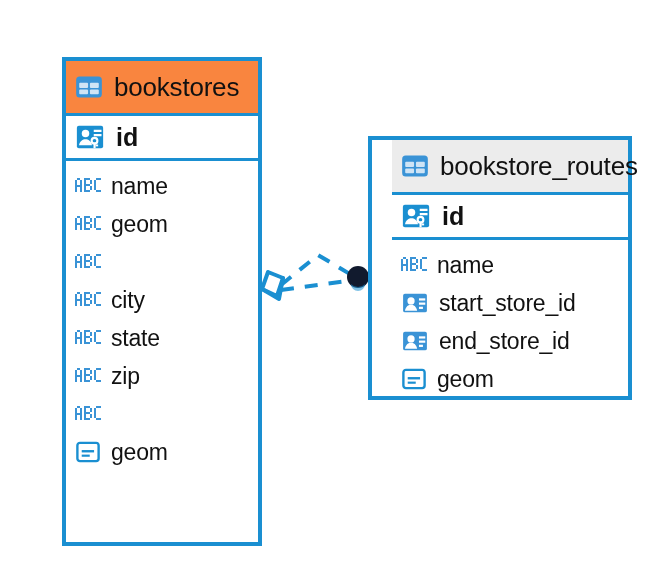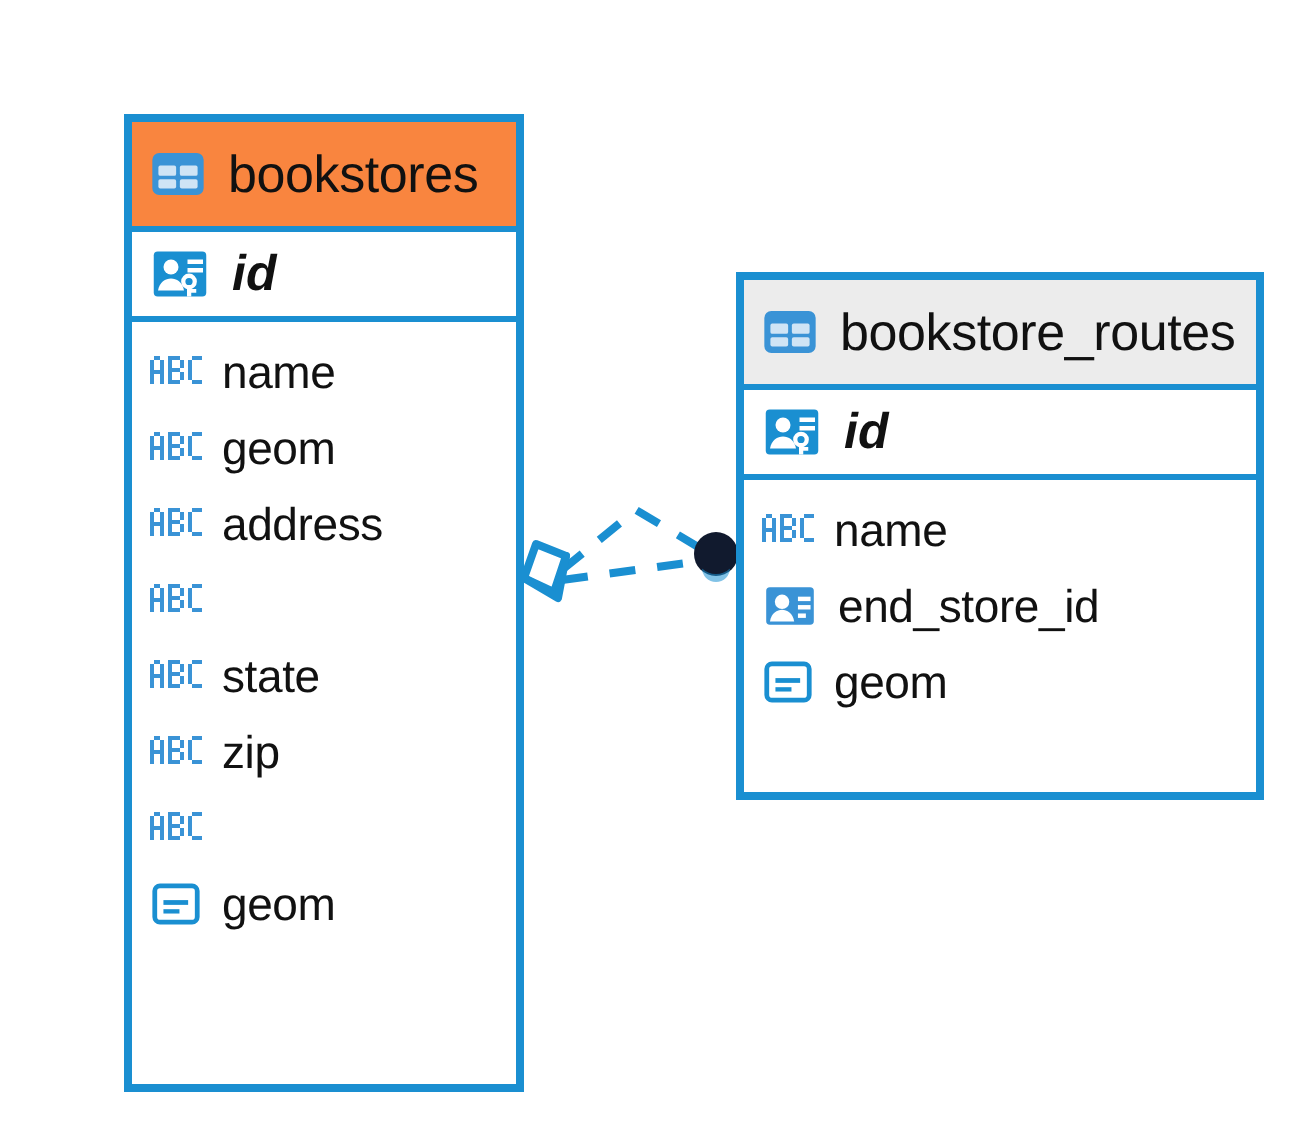--- a/index.html
+++ b/index.html
@@ -50,21 +50,20 @@
   .pk-row {
     display: flex;
     align-items: center;
     box-sizing: border-box;
     height: 48px;
     padding: 0 10px 0 9px;
     gap: 11px;
     border-top: 3px solid #1a8fd1;
     border-bottom: 3px solid #1a8fd1;
     background: #ffffff;
-    font-style: italic;
   }
   .pk-label {
     font-size: 25px;
     font-weight: bold;
     color: #111111;
     white-space: nowrap;
   }
 
   .fields {
     padding: 6px 0 6px 0;
@@ -202,65 +201,65 @@
                 <rect x="11" y="12" width="4" height="2"></rect>
               <rect x="21" y="0" width="5" height="2"></rect>
                 <rect x="19" y="2" width="2" height="10"></rect>
               <rect x="21" y="12" width="5" height="2"></rect>
             </g>
           </svg>
         </span>
         <span class="field-label">geom</span>
       </div>
 
-      <div class="field-row">
-        <span class="icon icon-abc">
-          <svg viewBox="0 0 26 16" xmlns="http://www.w3.org/2000/svg">
-            <g fill="#3a93d6">
-              <rect x="0" y="2" width="2" height="12"></rect>
-                <rect x="2" y="0" width="3" height="2"></rect>
-              <rect x="5" y="2" width="2" height="12"></rect>
-                <rect x="2" y="7" width="3" height="2"></rect>
-              <rect x="9" y="0" width="2" height="14"></rect>
-                <rect x="11" y="0" width="4" height="2"></rect>
-              <rect x="15" y="2" width="2" height="4"></rect>
-                <rect x="11" y="6" width="4" height="2"></rect>
-              <rect x="15" y="8" width="2" height="4"></rect>
-                <rect x="11" y="12" width="4" height="2"></rect>
-              <rect x="21" y="0" width="5" height="2"></rect>
-                <rect x="19" y="2" width="2" height="10"></rect>
-              <rect x="21" y="12" width="5" height="2"></rect>
-            </g>
-          </svg>
-        </span>
-        <span class="field-label">address</span>
-      </div>
-
-      <div class="field-row">
-        <span class="icon icon-abc">
-          <svg viewBox="0 0 26 16" xmlns="http://www.w3.org/2000/svg">
-            <g fill="#3a93d6">
-              <rect x="0" y="2" width="2" height="12"></rect>
-                <rect x="2" y="0" width="3" height="2"></rect>
-              <rect x="5" y="2" width="2" height="12"></rect>
-                <rect x="2" y="7" width="3" height="2"></rect>
-              <rect x="9" y="0" width="2" height="14"></rect>
-                <rect x="11" y="0" width="4" height="2"></rect>
-              <rect x="15" y="2" width="2" height="4"></rect>
-                <rect x="11" y="6" width="4" height="2"></rect>
-              <rect x="15" y="8" width="2" height="4"></rect>
-                <rect x="11" y="12" width="4" height="2"></rect>
-              <rect x="21" y="0" width="5" height="2"></rect>
-                <rect x="19" y="2" width="2" height="10"></rect>
-              <rect x="21" y="12" width="5" height="2"></rect>
-            </g>
-          </svg>
-        </span>
-      </div>
-
+
+      <div class="field-row">
+        <span class="icon icon-abc">
+          <svg viewBox="0 0 26 16" xmlns="http://www.w3.org/2000/svg">
+            <g fill="#3a93d6">
+              <rect x="0" y="2" width="2" height="12"></rect>
+                <rect x="2" y="0" width="3" height="2"></rect>
+              <rect x="5" y="2" width="2" height="12"></rect>
+                <rect x="2" y="7" width="3" height="2"></rect>
+              <rect x="9" y="0" width="2" height="14"></rect>
+                <rect x="11" y="0" width="4" height="2"></rect>
+              <rect x="15" y="2" width="2" height="4"></rect>
+                <rect x="11" y="6" width="4" height="2"></rect>
+              <rect x="15" y="8" width="2" height="4"></rect>
+                <rect x="11" y="12" width="4" height="2"></rect>
+              <rect x="21" y="0" width="5" height="2"></rect>
+                <rect x="19" y="2" width="2" height="10"></rect>
+              <rect x="21" y="12" width="5" height="2"></rect>
+            </g>
+          </svg>
+        </span>
+      </div>
+
+      <div class="field-row">
+        <span class="icon icon-abc">
+          <svg viewBox="0 0 26 16" xmlns="http://www.w3.org/2000/svg">
+            <g fill="#3a93d6">
+              <rect x="0" y="2" width="2" height="12"></rect>
+                <rect x="2" y="0" width="3" height="2"></rect>
+              <rect x="5" y="2" width="2" height="12"></rect>
+                <rect x="2" y="7" width="3" height="2"></rect>
+              <rect x="9" y="0" width="2" height="14"></rect>
+                <rect x="11" y="0" width="4" height="2"></rect>
+              <rect x="15" y="2" width="2" height="4"></rect>
+                <rect x="11" y="6" width="4" height="2"></rect>
+              <rect x="15" y="8" width="2" height="4"></rect>
+                <rect x="11" y="12" width="4" height="2"></rect>
+              <rect x="21" y="0" width="5" height="2"></rect>
+                <rect x="19" y="2" width="2" height="10"></rect>
+              <rect x="21" y="12" width="5" height="2"></rect>
+            </g>
+          </svg>
+        </span>
+        <span class="field-label">city</span>
+      </div>
 
       <div class="field-row">
         <span class="icon icon-abc">
           <svg viewBox="0 0 26 16" xmlns="http://www.w3.org/2000/svg">
             <g fill="#3a93d6">
               <rect x="0" y="2" width="2" height="12"></rect>
                 <rect x="2" y="0" width="3" height="2"></rect>
               <rect x="5" y="2" width="2" height="12"></rect>
                 <rect x="2" y="7" width="3" height="2"></rect>
               <rect x="9" y="0" width="2" height="14"></rect>
@@ -330,21 +329,21 @@
             <rect x="6.2" y="10.2" width="11.4" height="2.2" fill="#1a8fd1"></rect>
             <rect x="6.2" y="14.4" width="7.4" height="2.0" fill="#1a8fd1"></rect>
           </svg>
         </span>
         <span class="field-label">geom</span>
       </div>
 
     </div>
   </div>
 
-  <div class="entity" id="entity-bookstore-routes" style="left:368px; top:136px; width:264px; height:264px;">
+  <div class="entity" id="entity-bookstore-routes" style="left:368px; top:136px; width:264px; height:264px;padding-left:20px;">
 
     <div class="entity-header accent-gray">
       <span class="icon icon-table">
         <svg viewBox="0 0 24 24" xmlns="http://www.w3.org/2000/svg">
           <rect x="1" y="3" width="22" height="18" rx="3" fill="#3a93d6"></rect>
           <rect x="3.6" y="8.4" width="7.6" height="4.4" rx="0.8" fill="#cfe4f5"></rect>
           <rect x="12.8" y="8.4" width="7.6" height="4.4" rx="0.8" fill="#cfe4f5"></rect>
           <rect x="3.6" y="14.2" width="7.6" height="4.0" rx="0.8" fill="#cfe4f5"></rect>
           <rect x="12.8" y="14.2" width="7.6" height="4.0" rx="0.8" fill="#cfe4f5"></rect>
         </svg>
@@ -386,32 +385,45 @@
                 <rect x="11" y="12" width="4" height="2"></rect>
               <rect x="21" y="0" width="5" height="2"></rect>
                 <rect x="19" y="2" width="2" height="10"></rect>
               <rect x="21" y="12" width="5" height="2"></rect>
             </g>
           </svg>
         </span>
         <span class="field-label">name</span>
       </div>
 
-
       <div class="field-row">
         <span class="icon icon-fk">
           <svg viewBox="0 0 24 24" xmlns="http://www.w3.org/2000/svg">
             <rect x="1.8" y="4" width="20.4" height="16" rx="1.6" fill="#3a93d6"></rect>
             <circle cx="8.6" cy="10.2" r="3.1" fill="#ffffff"></circle>
             <path d="M 3.4 18.6 c 0.6 -3.6 3.1 -5.0 5.2 -5.0 c 2.1 0 4.6 1.4 5.2 5.0 Z" fill="#ffffff"></path>
             <rect x="15.4" y="8.0" width="5.4" height="1.9" fill="#ffffff"></rect>
             <rect x="15.4" y="11.6" width="5.4" height="1.9" fill="#ffffff"></rect>
             <rect x="15.4" y="15.2" width="3.4" height="1.9" fill="#ffffff"></rect>
           </svg>
         </span>
+        <span class="field-label">start_store_id</span>
+      </div>
+
+      <div class="field-row">
+        <span class="icon icon-fk">
+          <svg viewBox="0 0 24 24" xmlns="http://www.w3.org/2000/svg">
+            <rect x="1.8" y="4" width="20.4" height="16" rx="1.6" fill="#3a93d6"></rect>
+            <circle cx="8.6" cy="10.2" r="3.1" fill="#ffffff"></circle>
+            <path d="M 3.4 18.6 c 0.6 -3.6 3.1 -5.0 5.2 -5.0 c 2.1 0 4.6 1.4 5.2 5.0 Z" fill="#ffffff"></path>
+            <rect x="15.4" y="8.0" width="5.4" height="1.9" fill="#ffffff"></rect>
+            <rect x="15.4" y="11.6" width="5.4" height="1.9" fill="#ffffff"></rect>
+            <rect x="15.4" y="15.2" width="3.4" height="1.9" fill="#ffffff"></rect>
+          </svg>
+        </span>
         <span class="field-label">end_store_id</span>
       </div>
 
       <div class="field-row">
         <span class="icon icon-geom">
           <svg viewBox="0 0 24 24" xmlns="http://www.w3.org/2000/svg">
             <rect x="2.2" y="3.6" width="19.6" height="16.8" rx="2.4" fill="#ffffff" stroke="#1a8fd1" stroke-width="2.2"></rect>
             <rect x="6.2" y="10.2" width="11.4" height="2.2" fill="#1a8fd1"></rect>
             <rect x="6.2" y="14.4" width="7.4" height="2.0" fill="#1a8fd1"></rect>
           </svg>

